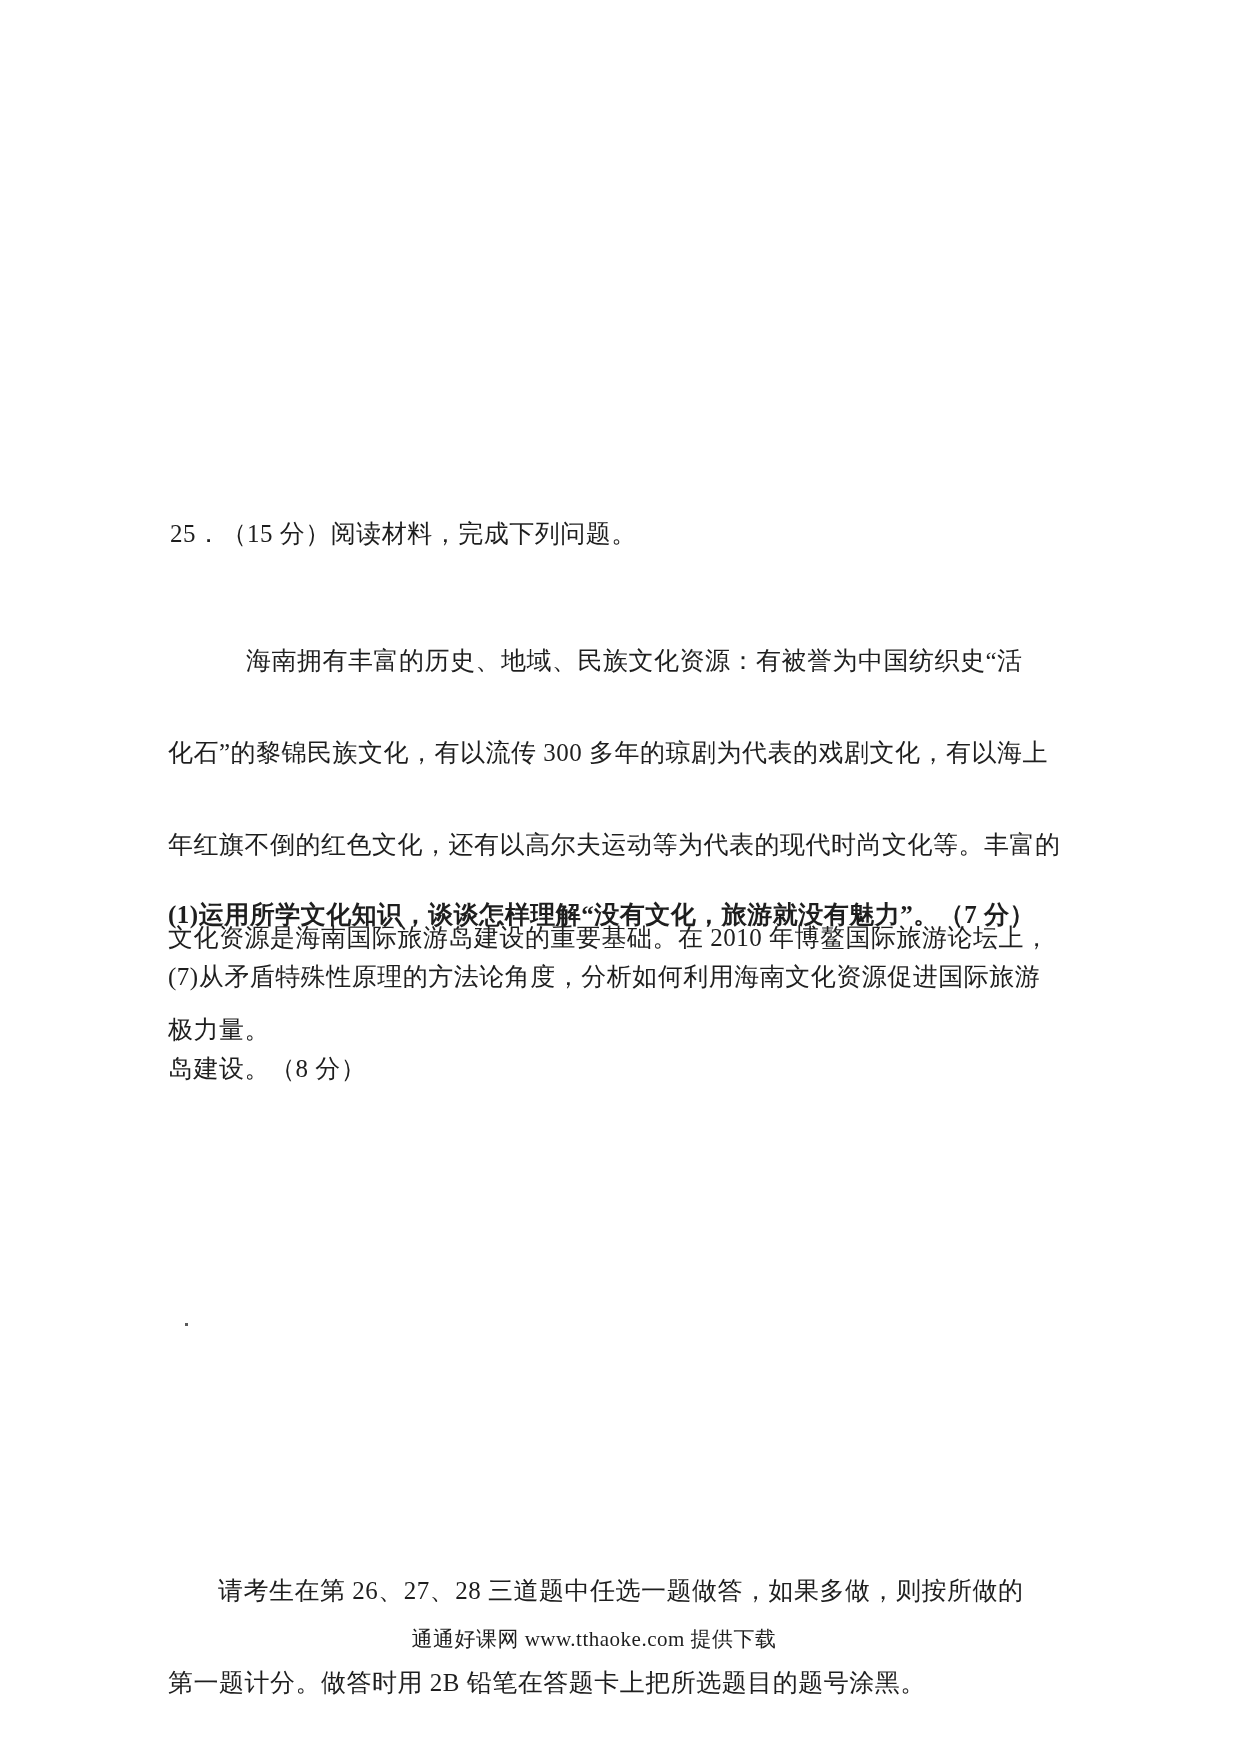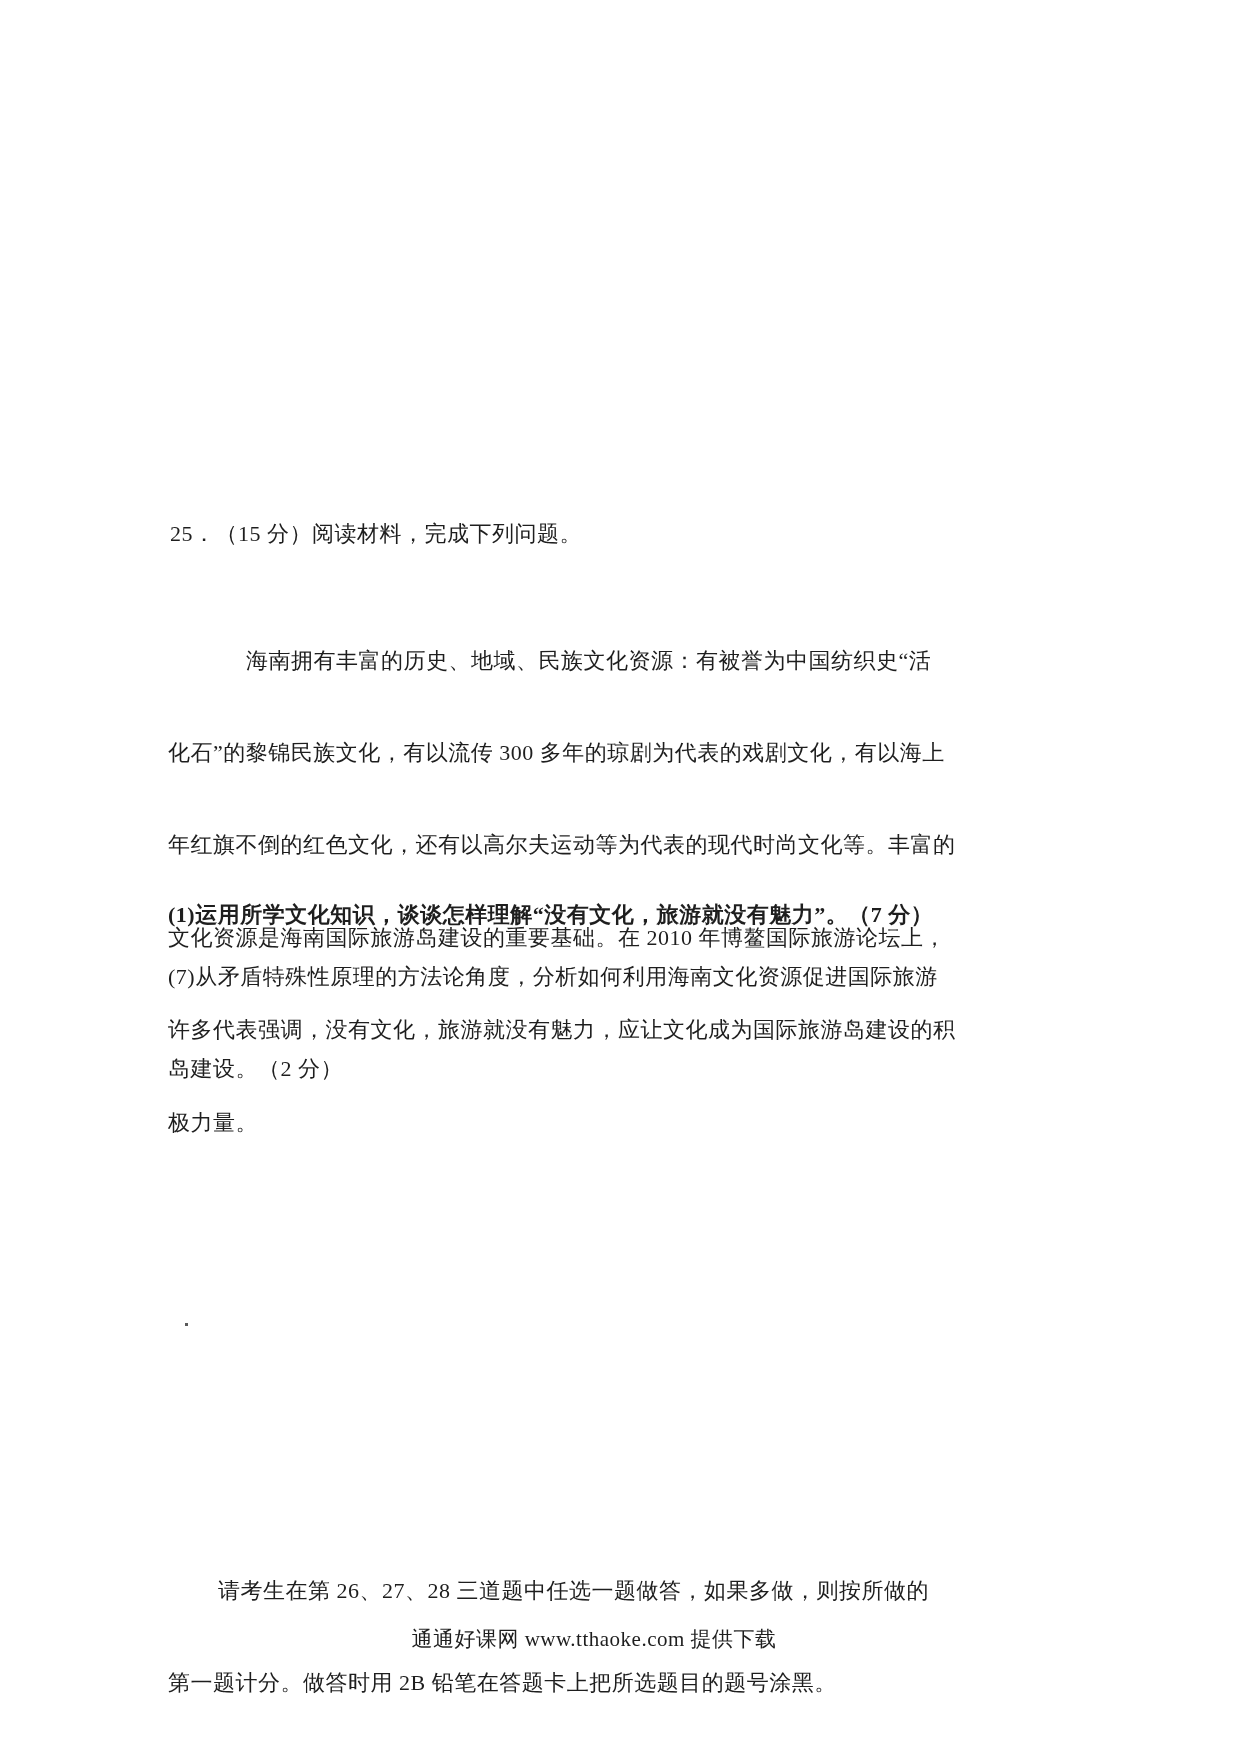--- a/index.html
+++ b/index.html
@@ -11,21 +11,21 @@
     position: relative;
     width: 1240px;
     height: 1754px;
     background: #ffffff;
     overflow: hidden;
     font-family: "Liberation Serif", "DejaVu Serif", serif;
     color: #1e1e1e;
   }
   .textblock {
     position: absolute;
-    font-size: 22px;
+    font-size: 25px;
     line-height: 30.8px;
     letter-spacing: 0.5px;
     white-space: pre;
   }
   .q25-header {
     left: 170px;
     top: 519px;
   }
   .material {
     left: 168px;
@@ -80,31 +80,30 @@
 
 <div class="page">
 
   <div class="textblock q25-header">25．（15 分）阅读材料，完成下列问题。</div>
 
   <div class="textblock material">
     <div class="line indented">海南拥有丰富的历史、地域、民族文化资源：有被誉为中国纺织史“活</div>
     <div class="line">化石”的黎锦民族文化，有以流传 300 多年的琼剧为代表的戏剧文化，有以海上</div>
     <div class="line">年红旗不倒的红色文化，还有以高尔夫运动等为代表的现代时尚文化等。丰富的</div>
     <div class="line">文化资源是海南国际旅游岛建设的重要基础。在 2010 年博鳌国际旅游论坛上，</div>
-    <div class="line">许多代表强调，没有文化，旅游就没有魅力，应让文化成为国际旅游岛建设的积</div>
     <div class="line">极力量。</div>
   </div>
 
   <div class="textblock subq1">
     <div class="line">(1)运用所学文化知识，谈谈怎样理解“没有文化，旅游就没有魅力”。（7 分）</div>
   </div>
 
   <div class="textblock subq2">
     <div class="line">(7)从矛盾特殊性原理的方法论角度，分析如何利用海南文化资源促进国际旅游</div>
-    <div class="line">岛建设。（2 分）</div>
+    <div class="line">岛建设。（8 分）</div>
   </div>
 
   <div class="stray-mark"></div>
 
   <div class="textblock choice-note">
     <div class="line indented">请考生在第 26、27、28 三道题中任选一题做答，如果多做，则按所做的</div>
     <div class="line">第一题计分。做答时用 2B 铅笔在答题卡上把所选题目的题号涂黑。</div>
   </div>
 
   <div class="footer">通通好课网  www.tthaoke.com  提供下载</div>

